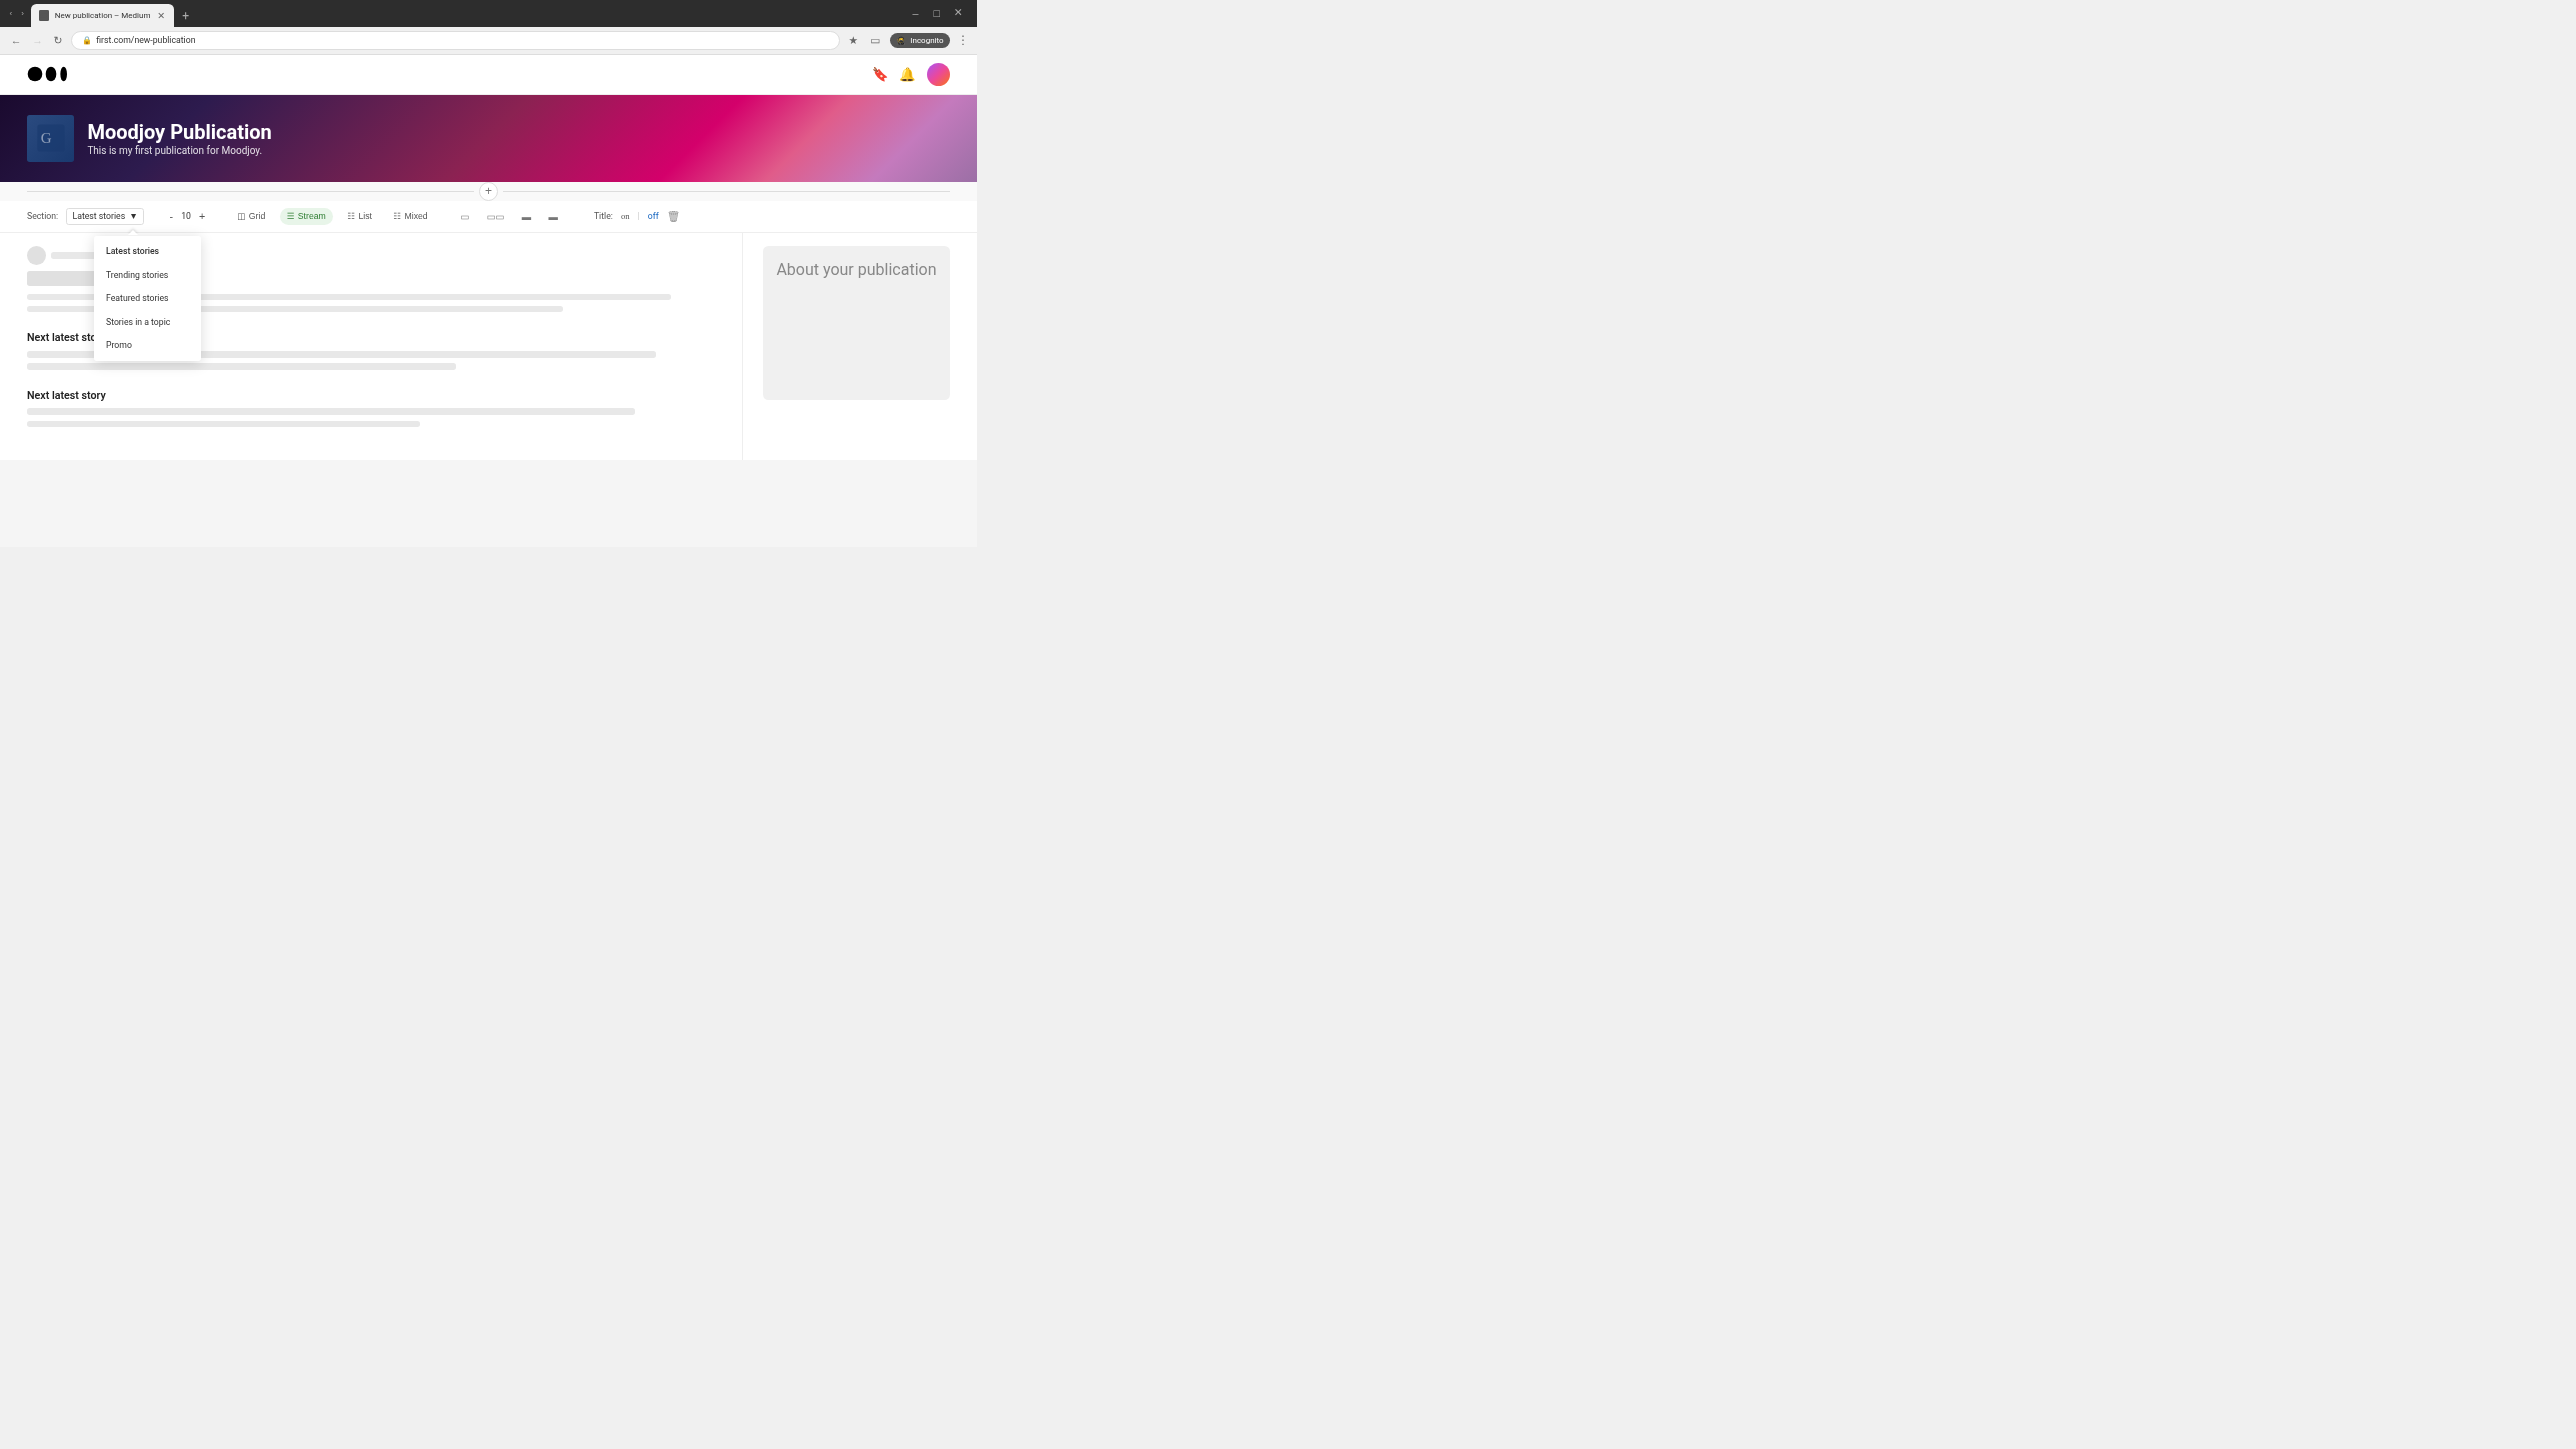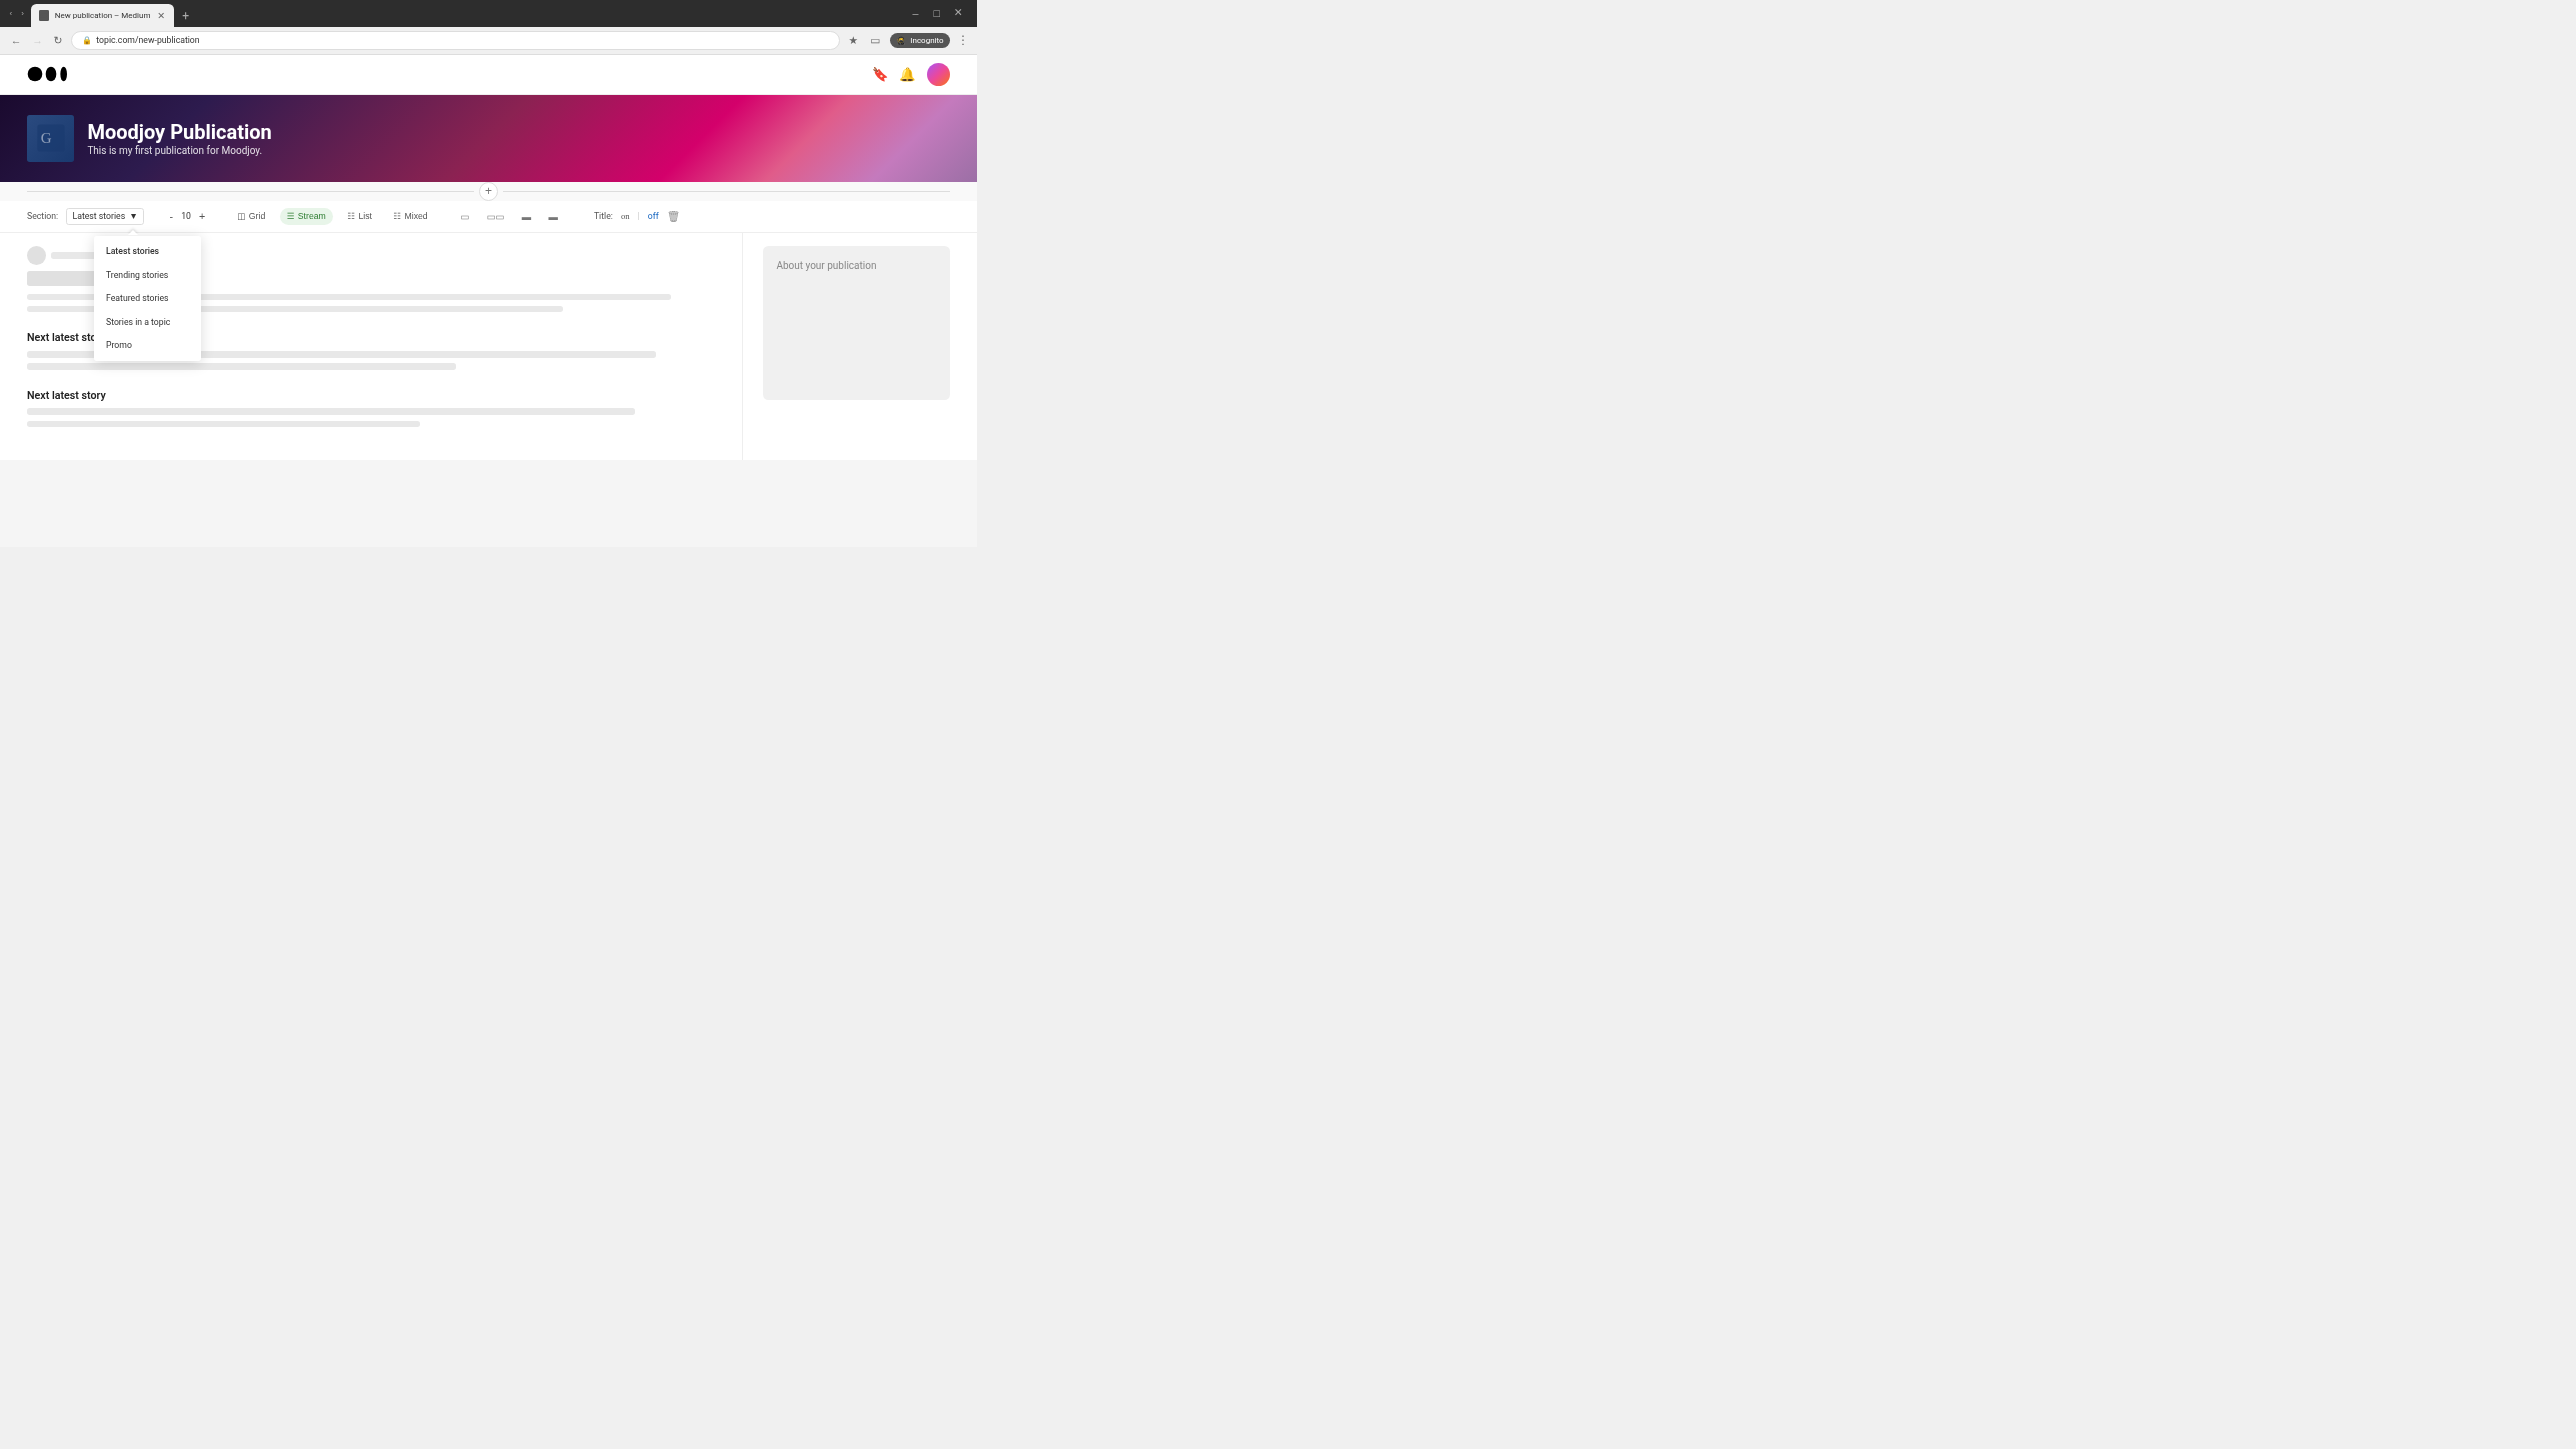--- a/index.html
+++ b/index.html
@@ -364,21 +364,21 @@
 
     .about-pub-box {
       background: #f0f0f0;
       border-radius: 5.4px;
       width: 100%;
       height: 154px;
       display: flex;
       align-items: flex-start;
       justify-content: flex-start;
       padding: 13.4px;
-      font-size: 10px;
+      font-size: 16px;
       color: #888;
     }
 
     
     .add-section-row {
       display: flex;
       align-items: center;
       padding: 5.4px 0;
       background: white;
     }
@@ -425,21 +425,21 @@
       <button class="win-btn">✕</button>
     </div>
   </div>
 
   <div class="address-bar-row">
     <button class="nav-btn">←</button>
     <button class="nav-btn" style="color:#ccc;">→</button>
     <button class="nav-btn">↻</button>
     <div class="address-field">
       <span class="address-lock">🔒</span>
-      <span class="address-text">topic.com/new-publication</span>
+      <span class="address-text">first.com/new-publication</span>
     </div>
     <div class="address-right">
       <button class="addr-icon-btn">★</button>
       <button class="addr-icon-btn">▭</button>
       <div class="incognito-badge">
         <span>🥷</span>
         <span>Incognito</span>
       </div>
       <button class="menu-btn">⋮</button>
     </div>

